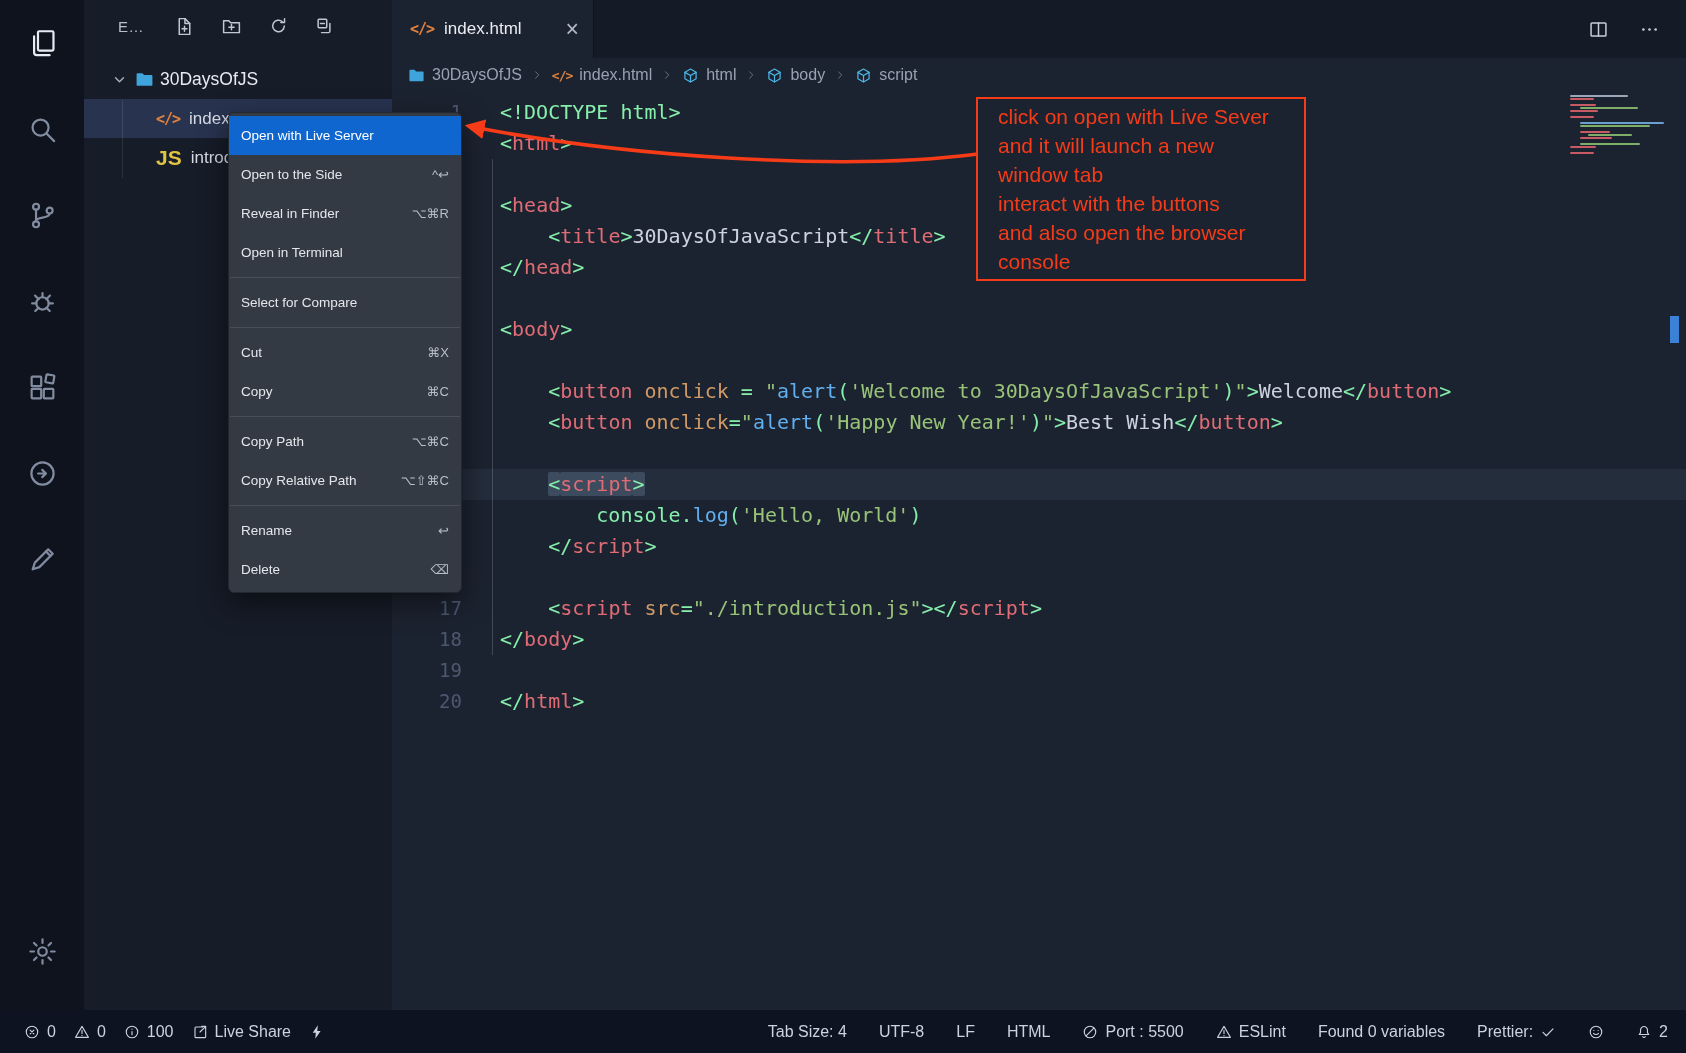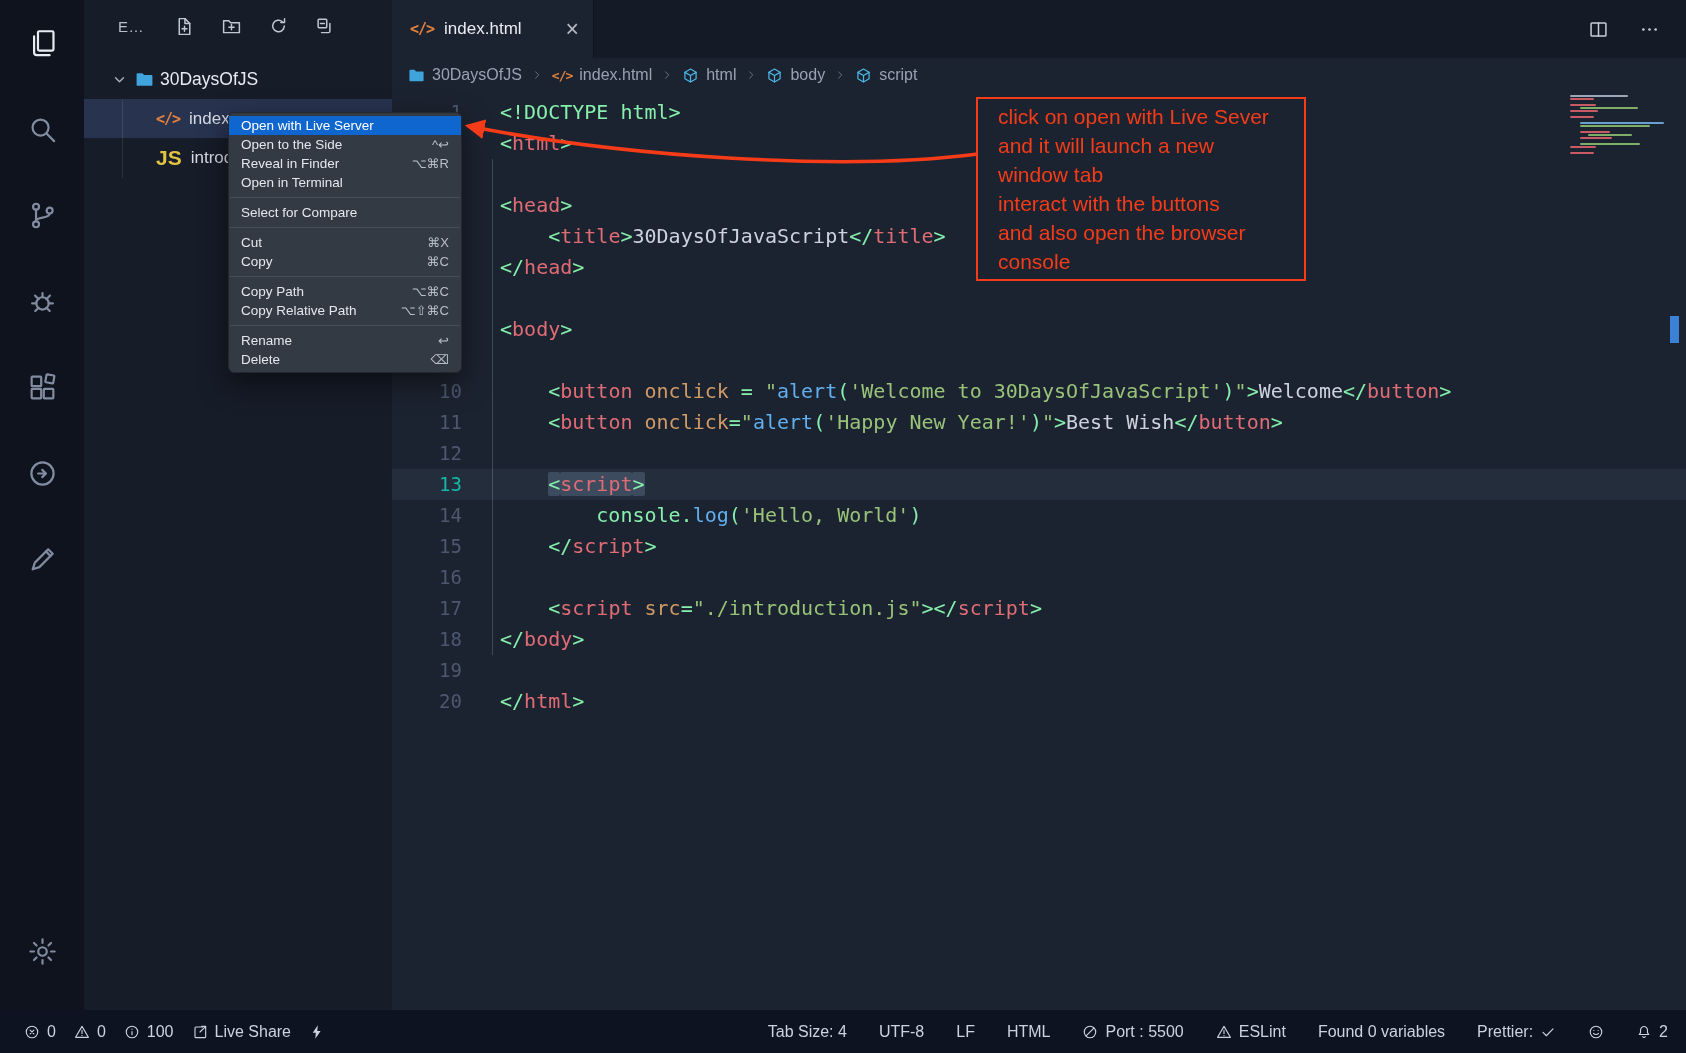--- a/index.html
+++ b/index.html
@@ -79,21 +79,21 @@
 
   
   .statusbar{height:43px;background:var(--statusbar-bg);display:flex;align-items:center;padding:0 18px 0 24px;color:#ccd3de;font-size:16px}
   .sb-left{display:flex;align-items:center;gap:18px}
   .sb-right{margin-left:auto;display:flex;align-items:center;gap:32px}
   .status-item{display:flex;align-items:center;gap:7px;cursor:pointer;white-space:nowrap}
   .statusbar .icon svg{width:16px;height:16px}
 
   
   .context-menu{position:absolute;left:228px;top:112px;width:234px;background:var(--menu-bg);border:1px solid #23272e;border-radius:6px;box-shadow:0 10px 28px rgba(0,0,0,.5);padding:3px 0;z-index:40;font-size:13.5px;color:#e4e7ec}
-  .menu-item{display:flex;align-items:center;gap:14px;padding:2px 12px;cursor:pointer}
+  .menu-item{display:flex;align-items:center;gap:14px;padding:12px 12px;cursor:pointer}
   .menu-item.hl{background:var(--menu-highlight);color:#fff}
   .mi-key{margin-left:auto;color:#b9bfc9;font-size:13px}
   .menu-item.hl .mi-key{color:#fff}
   .menu-sep{height:1px;background:#484e58;margin:5px 1px}
 
   
   .annotation{position:absolute;left:976px;top:97px;width:330px;min-height:180px;border:2px solid var(--annotation-red);color:var(--annotation-red);font-size:21px;line-height:29px;padding:3px 20px;z-index:30}
   .arrow-svg{position:absolute;inset:0;z-index:45;pointer-events:none}
   .arrow-svg path.arrow-line{stroke:var(--annotation-red);stroke-width:3.5;fill:none}
   .arrow-svg marker path{fill:var(--annotation-red)}

